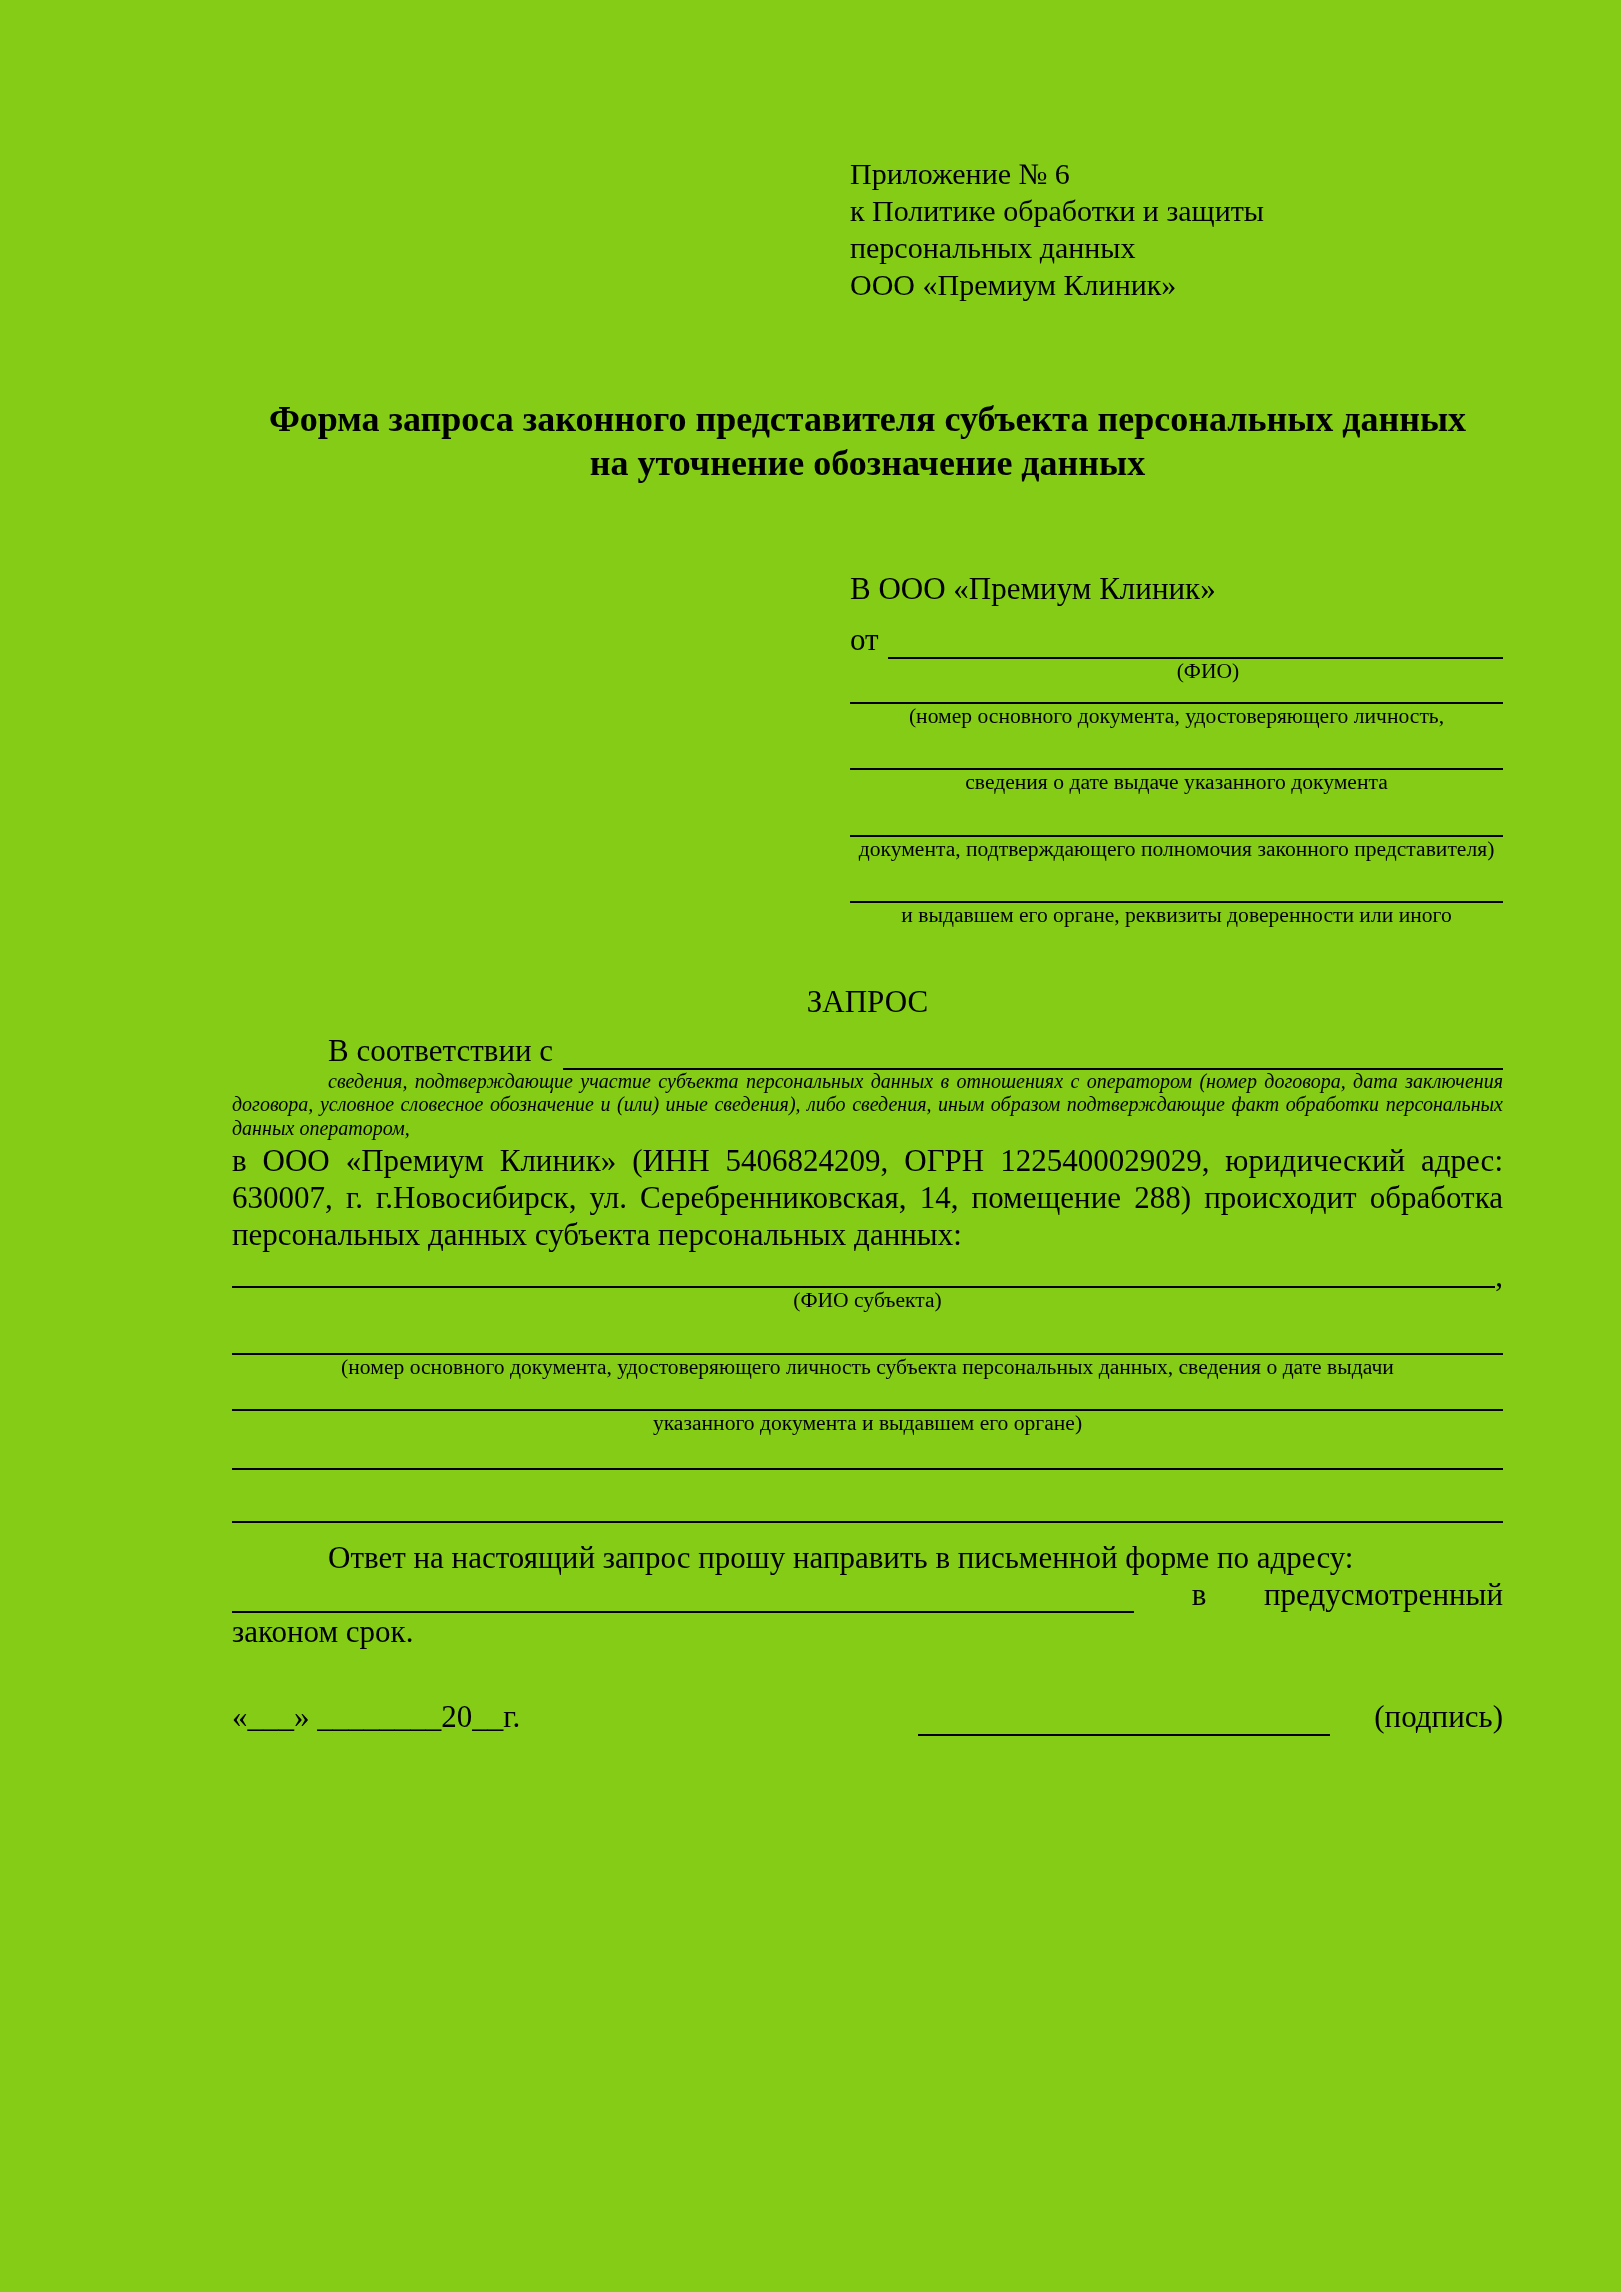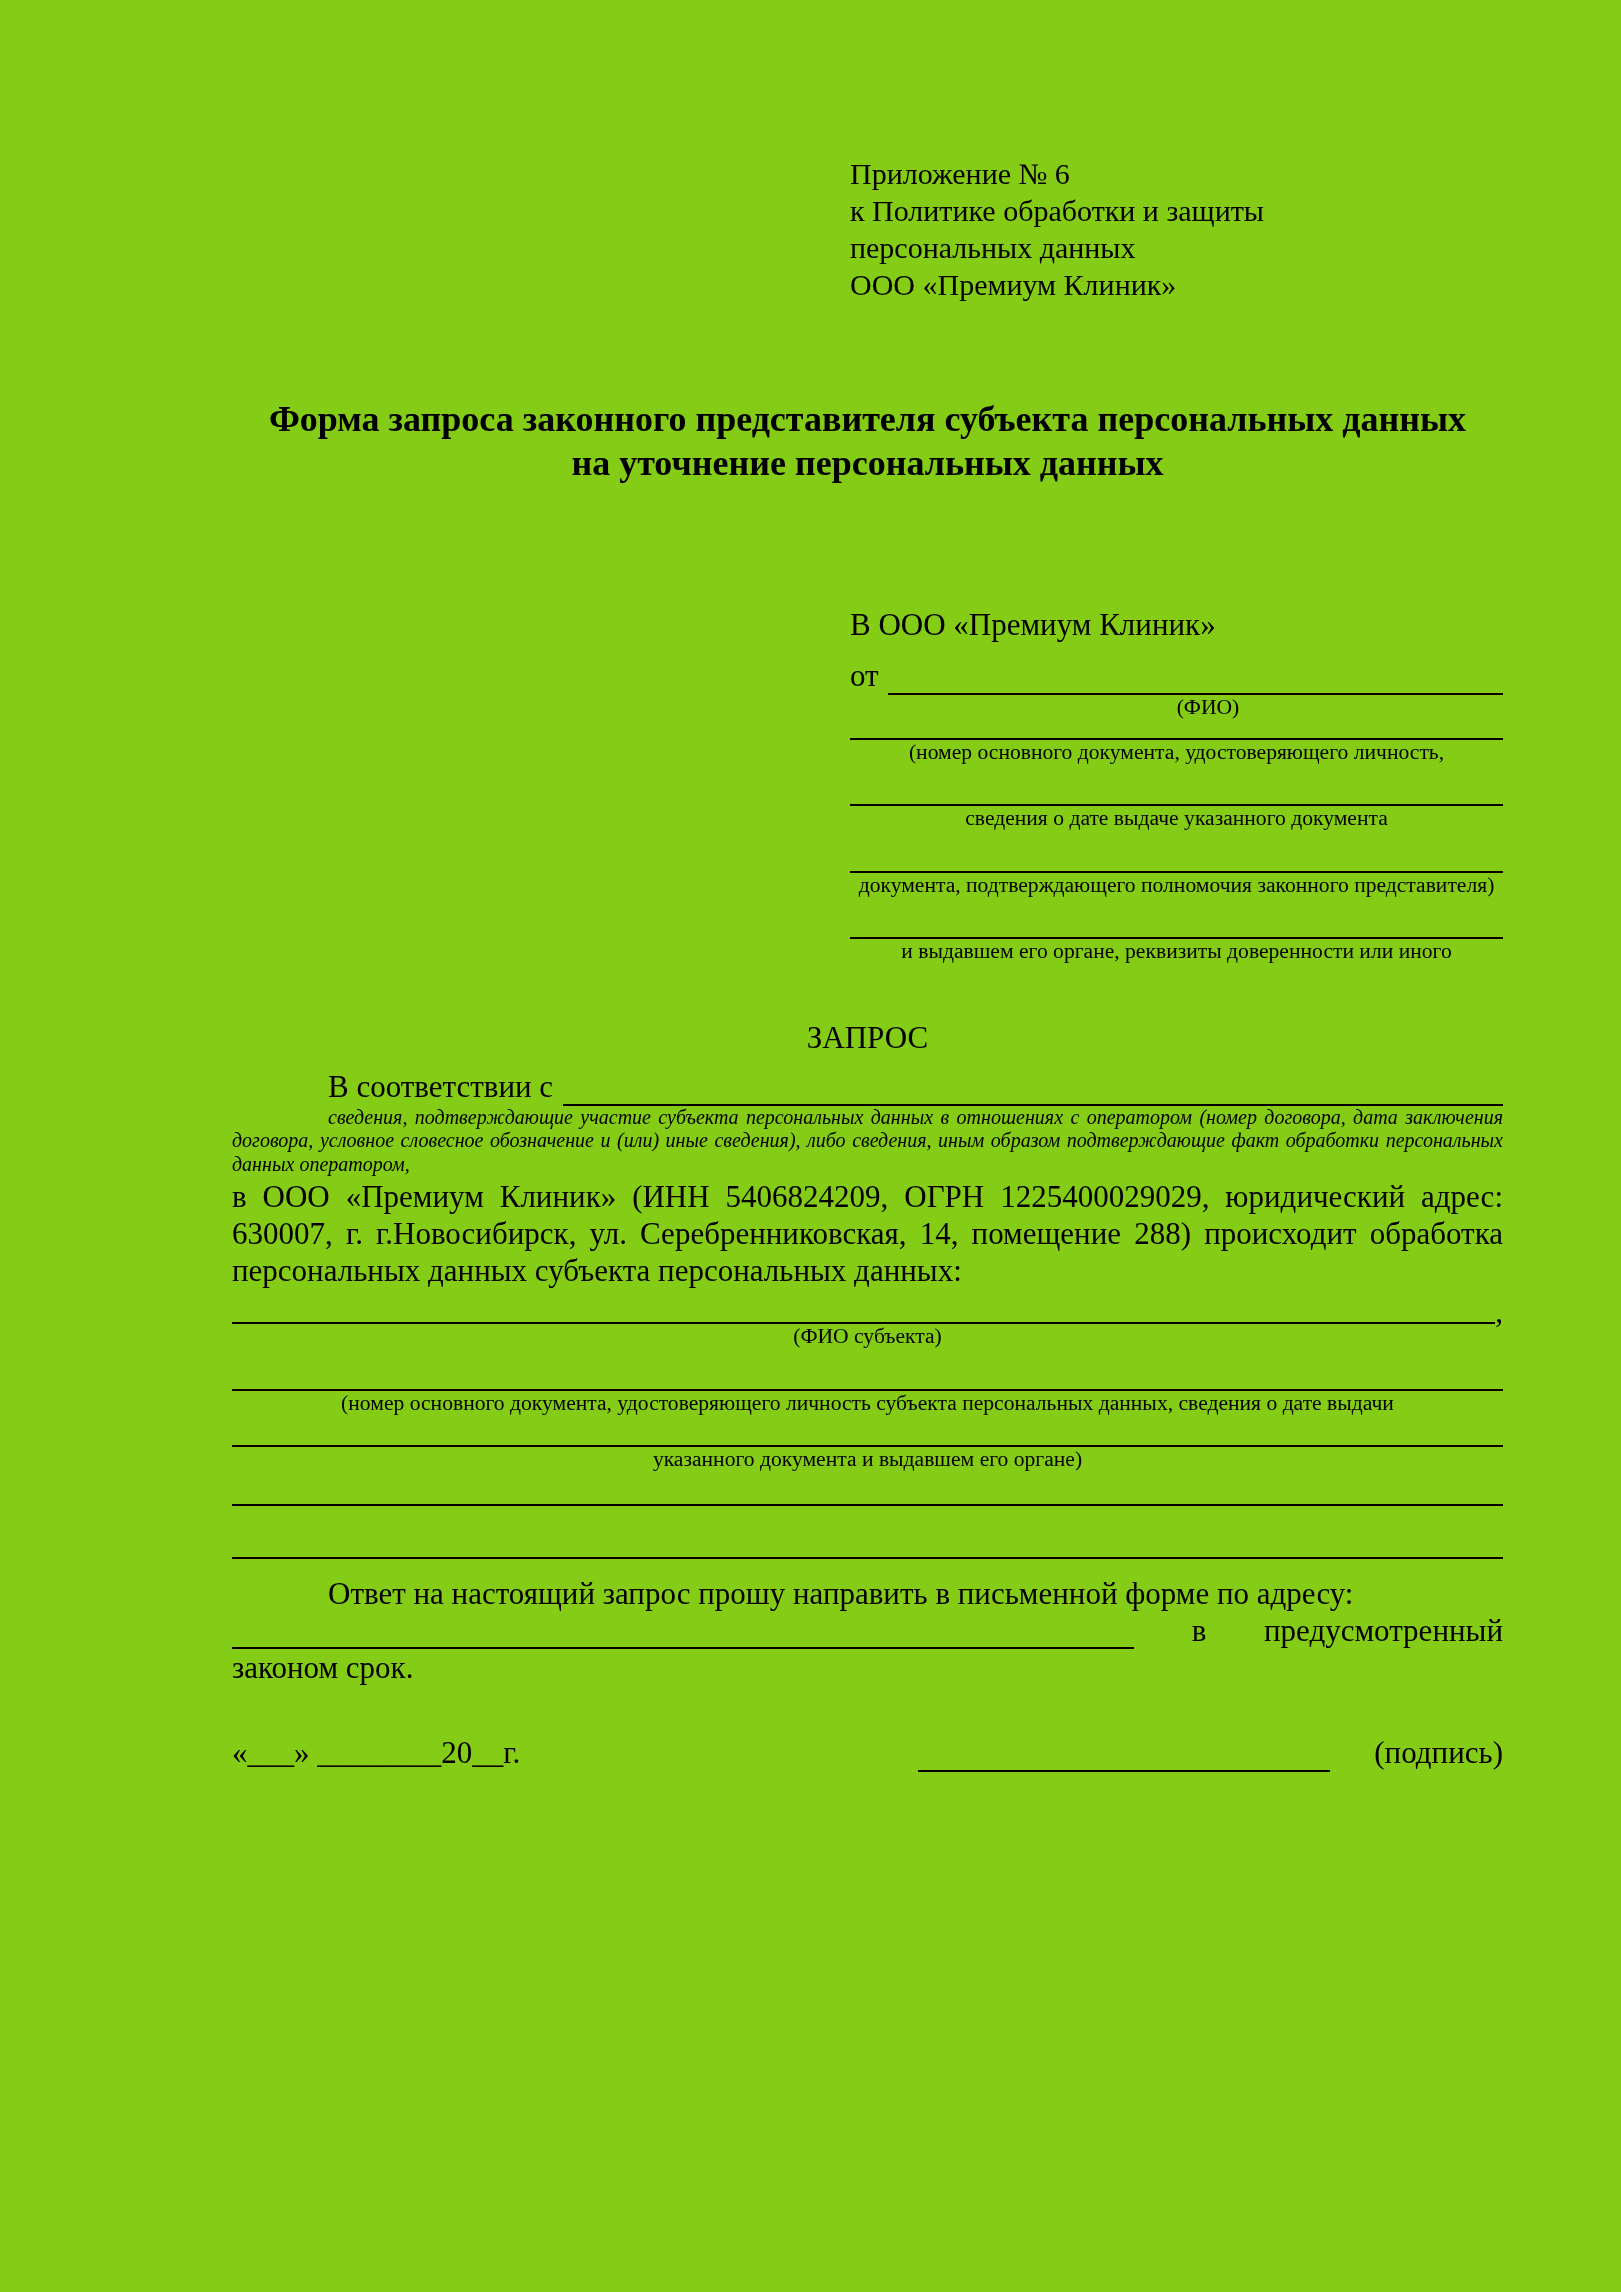--- a/index.html
+++ b/index.html
@@ -26,21 +26,21 @@
   }
   
   .doc-title {
     margin-top: 94px;
     text-align: center;
     font-weight: bold;
     font-size: 36px;
     line-height: 44px;
   }
   
-  .addr-to { margin-left: 618px; margin-top: 120px; line-height: 39px; }
+  .addr-to { margin-left: 618px; margin-top: 84px; line-height: 39px; }
   .addr-from-row {
     margin-left: 618px; margin-top: 11.8px;
     display: flex; align-items: flex-end; line-height: 39px;
   }
   .addr-from-row .lbl { white-space: nowrap; }
   .uline { flex: 1; border-bottom: 2.9px solid #000; height: 31px; margin-left: 9.8px; }
   .cap { font-size: 21.6px; line-height: 25.5px; text-align: center; }
   .addr-cap { margin-left: 681px; }
   .fgroup { margin-left: 618px; }
   .fgroup .wline { border-bottom: 2.9px solid #000; height: 0; }
@@ -86,21 +86,21 @@
 
     <div class="appendix">
       <div>Приложение № 6</div>
       <div>к Политике обработки и защиты</div>
       <div>персональных данных</div>
       <div>ООО «Премиум Клиник»</div>
     </div>
 
     <div class="doc-title">
       <div>Форма запроса законного представителя субъекта персональных данных</div>
-      <div>на уточнение персональных данных</div>
+      <div>на уточнение обозначение данных</div>
     </div>
 
     <div class="addr-to">В ООО «Премиум Клиник»</div>
 
     <div class="addr-from-row">
       <span class="lbl">от</span>
       <span class="uline"></span>
     </div>
     <div class="cap addr-cap">(ФИО)</div>
 

